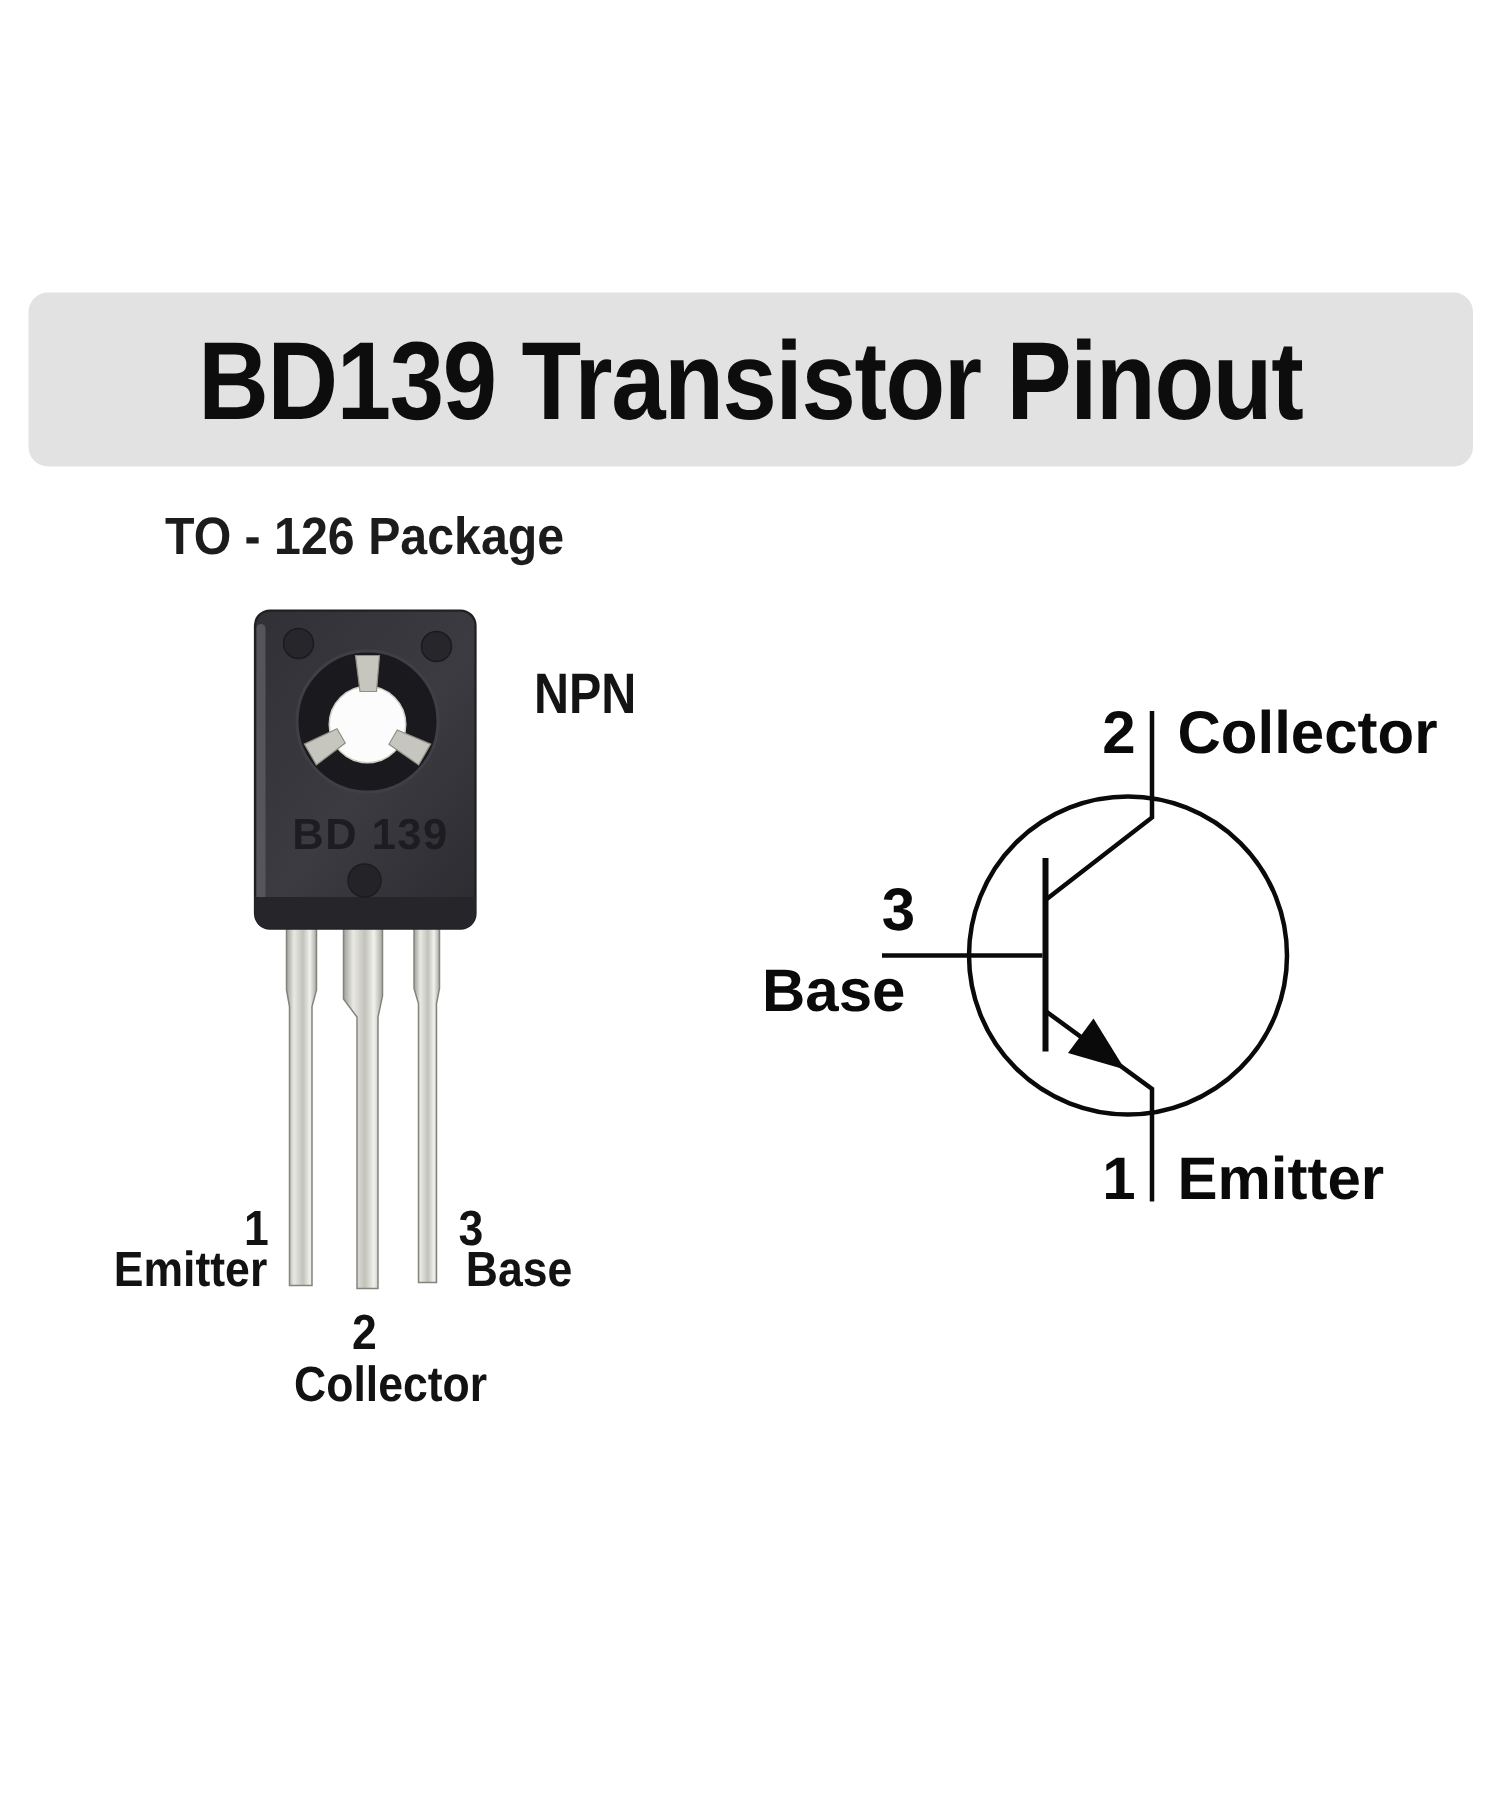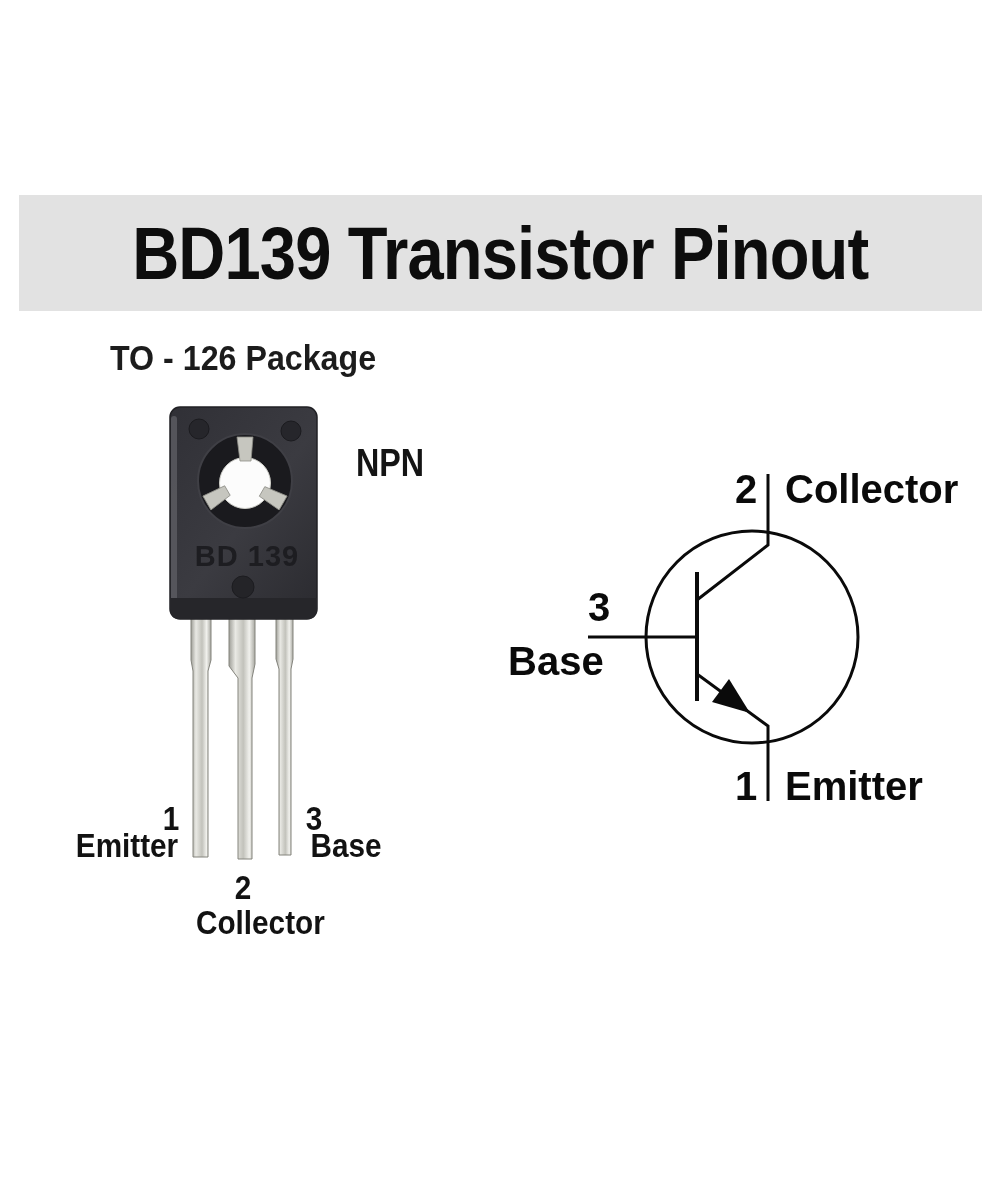--- a/index.html
+++ b/index.html
@@ -8,21 +8,21 @@
     background:#ffffff;
     font-family:"Liberation Sans", sans-serif;
     color:#111111;
   }
   .abs{position:absolute;}
 
   
   .banner{
     left:19px;top:195px;width:963px;height:116px;
     background:#e2e2e2;
-    display:flex;align-items:center;justify-content:center;
+    display:flex;align-items:center;justify-content:center;border-radius:13px;
   }
   .banner h1{
     margin:0;font-size:74px;font-weight:700;color:#0d0d0d;
     letter-spacing:-1px;white-space:nowrap;
     transform:scaleX(0.88);transform-origin:center center;
   }
 
   
   .pkg-label{
     left:110px;top:338px;font-size:35px;font-weight:600;color:#1c1c1c;

